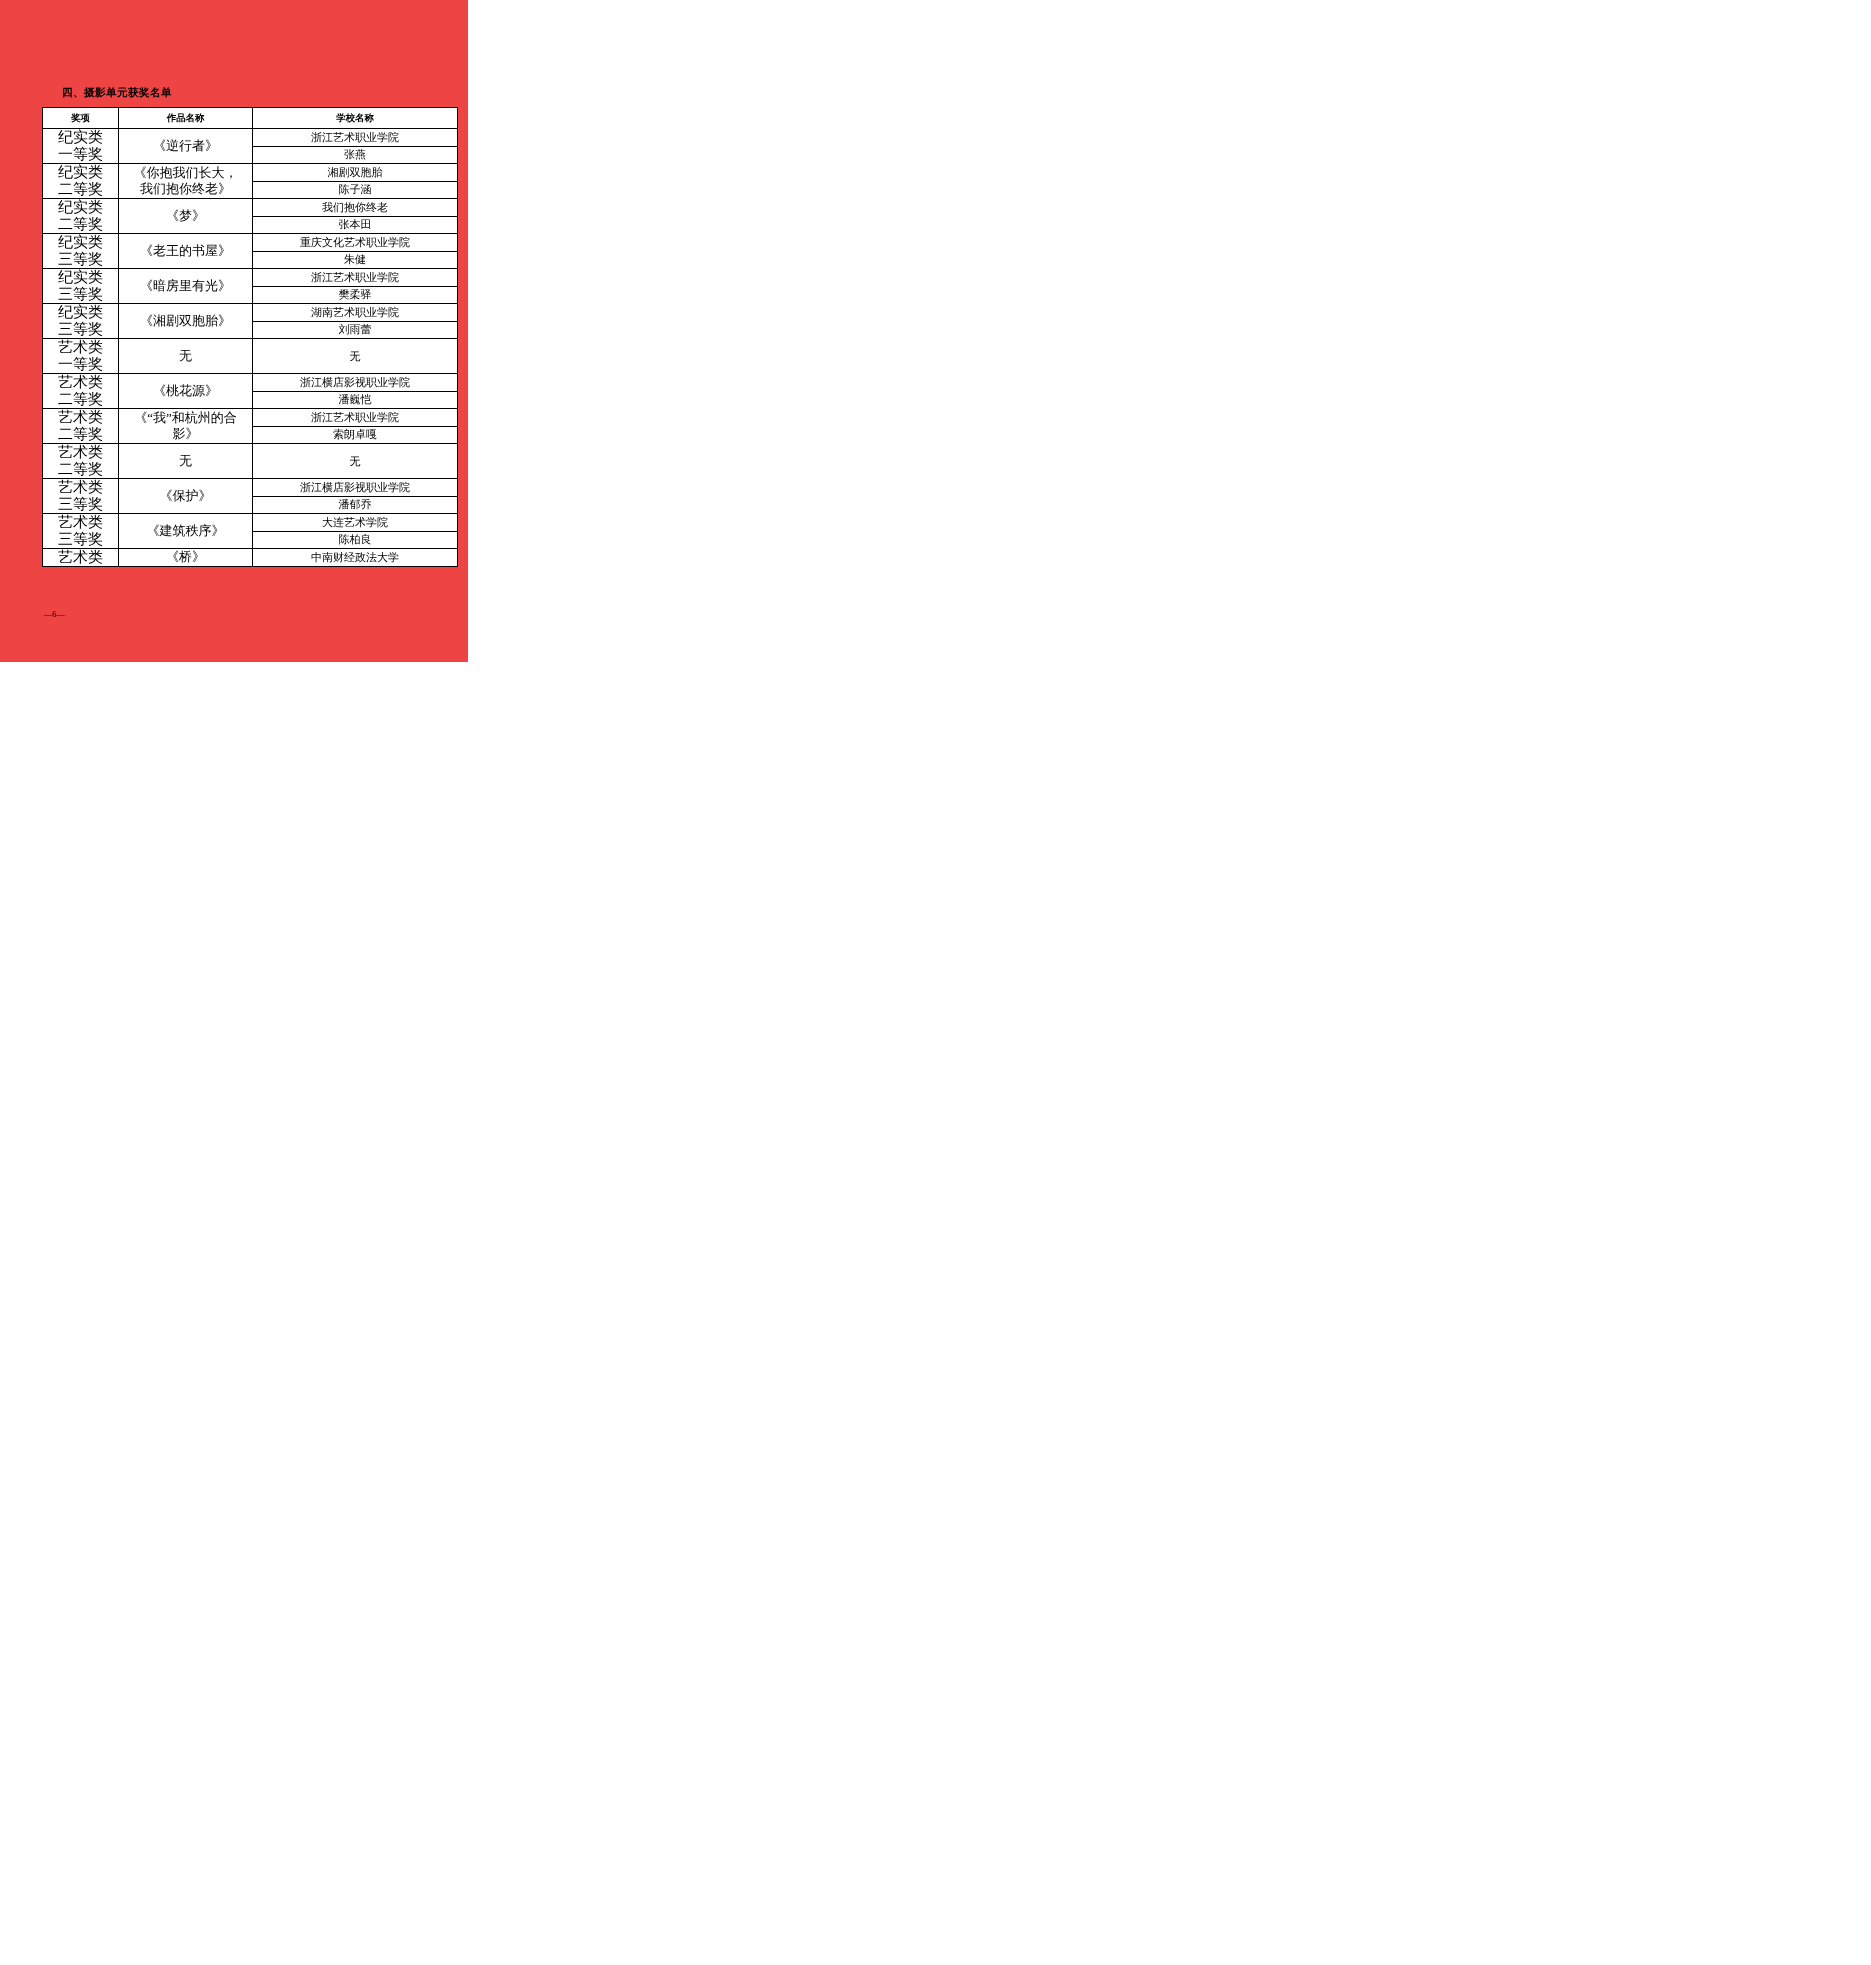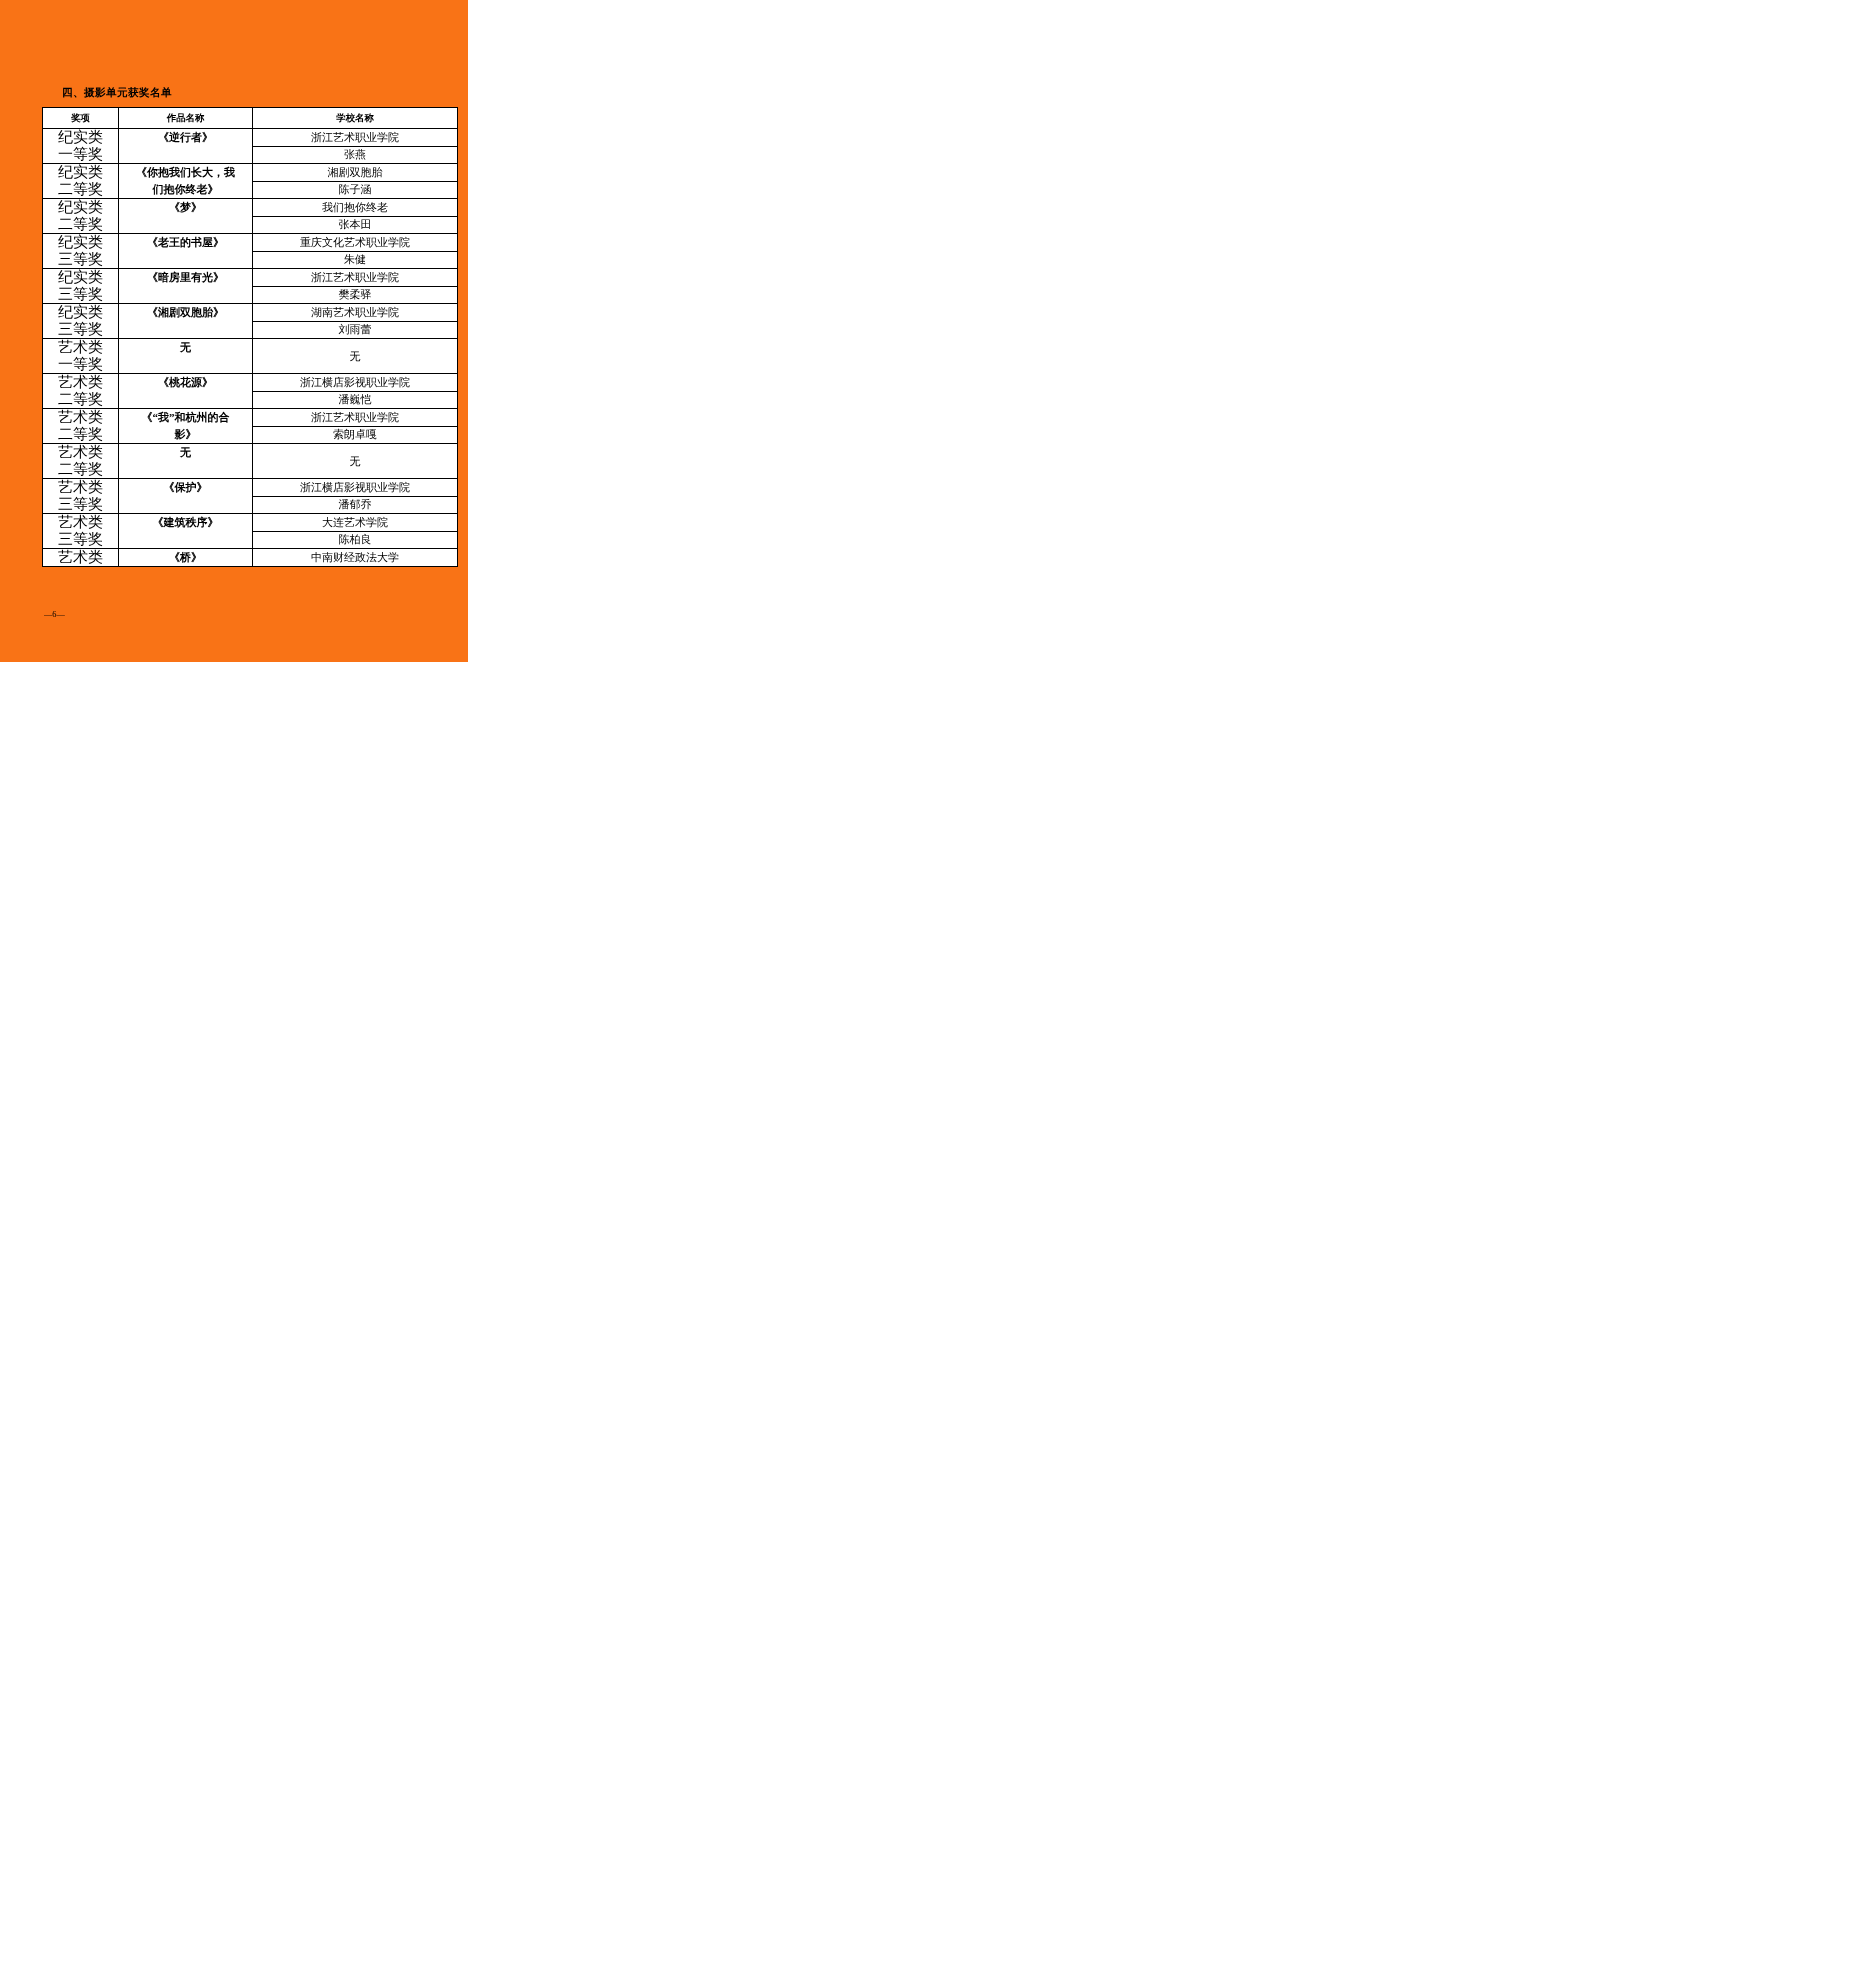--- a/index.html
+++ b/index.html
@@ -4,21 +4,21 @@
 <style>
   * { margin:0; padding:0; box-sizing:border-box; }
   html,body { background:#ffffff; }
   body {
     width:468px; height:662px;
     font-family:"Liberation Serif","DejaVu Serif",serif;
     color:#000;
     position:relative;
     overflow:hidden;
   }
-  .page { position:absolute; inset:0; background:#f97316;padding-left:40px; }
+  .page { position:absolute; inset:0; background:#ef4444;padding-left:40px; }
 
   .doc-title {
     position:absolute; left:62px; top:86px;
     font-family:"Liberation Sans","DejaVu Sans",sans-serif;
     font-weight:bold; font-size:10.6px; letter-spacing:0.4px;
     white-space:nowrap;
   }
 
   .award-table {
     position:absolute; left:42px; top:107px; width:416px;
@@ -41,24 +41,24 @@
   .header-row .cell {
     font-weight:bold; font-size:9.4px;
     justify-content:center;
   }
 
   .award-cell { justify-content:space-evenly; font-size:15px; }
   .award-cell span { display:block; line-height:1; }
   .short-row .award-cell { justify-content:center; }
 
   .work-cell {
-    font-size:11px; line-height:16.5px;
+    font-size:13px; line-height:16.5px;
     padding:0 14px;
-    justify-content:center; 
-    flex-direction:row; flex-wrap:wrap;font-weight:bold;
+    justify-content:center; align-items:center;
+    flex-direction:row; flex-wrap:wrap;
   }
   .work-cell span { text-align:center; }
 
   .school-cell { padding:0; justify-content:stretch; }
   .school-sub {
     flex:1; display:flex; align-items:center; justify-content:center;
     font-size:11px; line-height:1;
   }
   .school-top { border-bottom:0.8px solid #000; }
   .t-row.no-student .school-top { border-bottom:none; }

